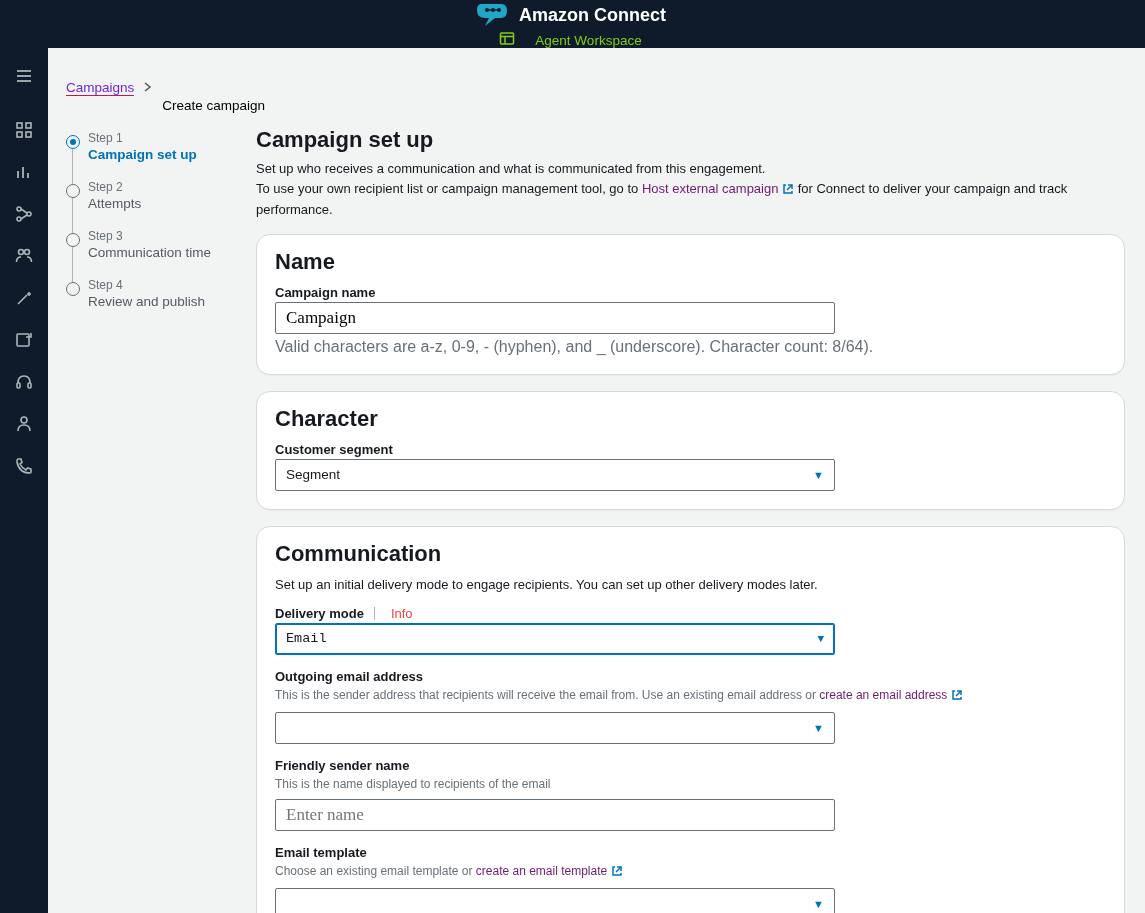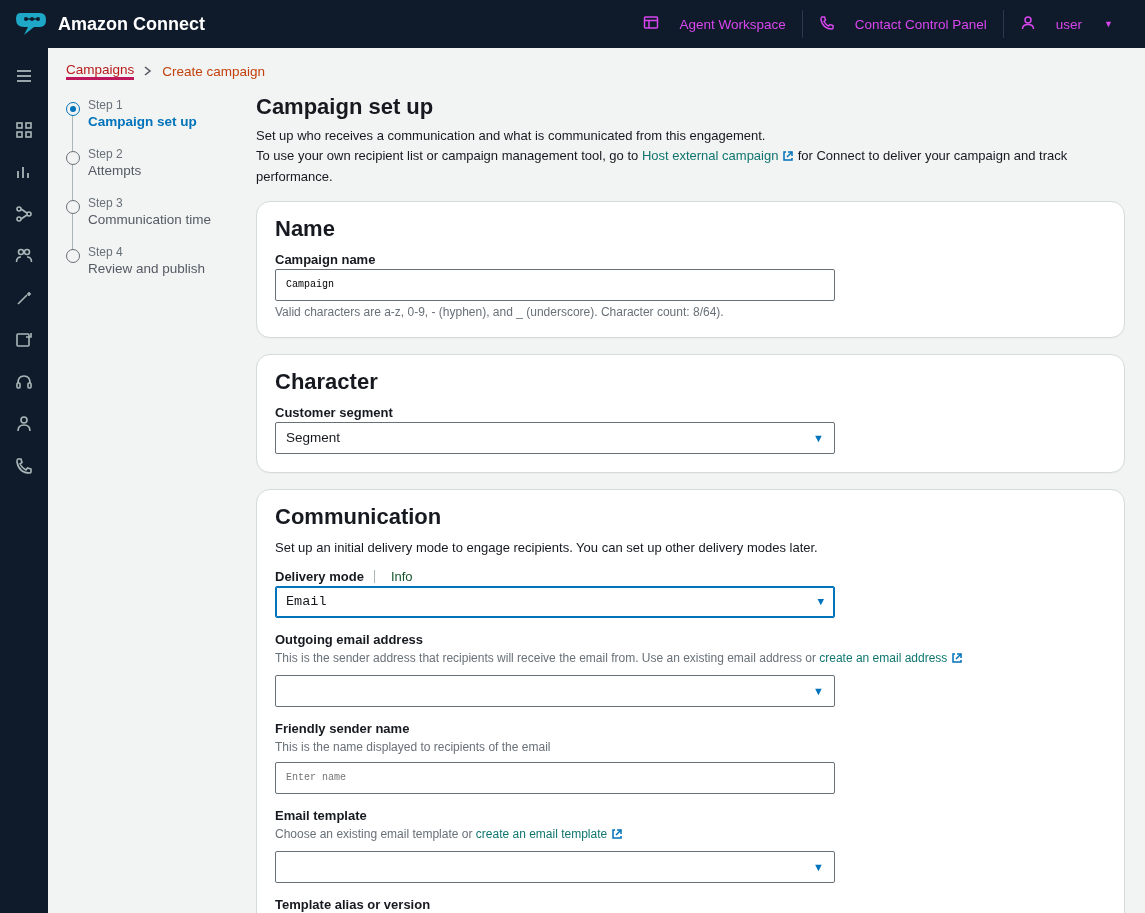--- a/index.html
+++ b/index.html
@@ -5,37 +5,38 @@
   * { box-sizing: border-box; margin: 0; padding: 0; }
   body {
     font-family: "Amazon Ember", "Helvetica Neue", Arial, sans-serif;
     font-size: 14px;
     color: #16191f;
     background: #f2f3f3;
     width: 1145px;
     height: 913px;
     overflow: hidden;
   }
-  a { color: #0f766e; text-decoration: none; cursor: pointer; }
+  a { color: #701a75; text-decoration: none; cursor: pointer; }
 
   
   .top-header {
     background: #0f1b2a;
     color: #fff;
     height: 48px;
     display: flex;
     align-items: center;
     padding: 0 18px 0 14px;
+    flex-direction: column;
   }
   .logo-wrap { display: flex; align-items: center; gap: 10px; }
   .brand-title { font-size: 18px; font-weight: 600; color:#fff;}
   .header-spacer { flex: 1; }
   .header-link {
     display: flex; align-items: center; gap: 20px;
-    color: #d946ef; font-size: 13.5px; padding: 0 14px;
+    color: #84cc16; font-size: 13.5px; padding: 0 14px;
     height: 32px; cursor: pointer;
   }
   .header-div { width:1px; height:28px; background:#2a3a4d; margin:0 2px;}
   .user-caret { font-size: 9px; margin-left:2px;}
 
   
   .layout {
     display: flex;
     height: calc(913px - 48px);
   }
@@ -58,22 +59,22 @@
   .main-area {
     flex:1;
     overflow-y:auto;
     padding: 14px 20px 20px 18px;
     background:#f2f3f3;
   }
 
   
   .breadcrumb { display:flex; align-items:center; gap:10px; font-size:13.5px; margin-bottom:14px;}
   .breadcrumb .sep { color:#545b64; }
-  .breadcrumb a { color:#b91c1c; border-bottom:3px solid #be185d;}
-  .breadcrumb .current { color:#c2410c;}
+  .breadcrumb a { color:#6d28d9; border-bottom:1px solid #be185d;}
+  .breadcrumb .current { color:#000000;margin-top:36px;}
 
   
   .content-cols { display:flex; gap:20px; }
   .wizard-col { width:170px; padding-top:4px;}
   .form-col { flex:1; }
 
   
   .wizard-step { position:relative; padding:0 0 18px 22px;}
   .wizard-step::before {
     content:""; position:absolute; left:6px; top:18px; bottom:-4px;
@@ -111,27 +112,27 @@
   .field { margin-bottom:14px;}
   .field:last-child{margin-bottom:0;}
   .field-label { font-size:13px; font-weight:700; margin-bottom:2px; display:flex; align-items:center; gap:8px;}
   .field-help { font-size:12px; color:#687078; margin-bottom:6px; line-height:1.5;}
   .input, .select {
     width: 560px; max-width:100%;
     height:32px; border:1px solid #687078; border-radius:2px;
     padding:0 10px; font-size:13.5px; color:#16191f; background:#fff;
     display:flex; align-items:center; justify-content:space-between;
   }
-  .input input{ border:none; outline:none; width:100%; font-size:10px; font-family:Liberation Mono, monospace;}
+  .input input{ border:none; outline:none; width:100%; font-size:17px; font-family:Liberation Serif, serif;}
   .select { cursor:pointer;}
   .select.blue-border{ border:1px solid #0073bb; box-shadow:0 0 0 1px #0073bb inset;font-family:Liberation Mono, monospace;}
   .select-caret{ color:#0073bb; font-size:11px;}
-  .below-input-help{ font-size:12px; color:#687078; margin-top:4px;}
+  .below-input-help{ font-size:16px; color:#687078; margin-top:4px;}
   .info-pipe::before{content:""; display:inline-block; width:1px; height:13px; background:#aab7b8; margin:0 8px 0 2px; vertical-align:-2px;}
-  .info-link{ color:#14532d; font-size:13px; font-weight:400; cursor:pointer;}
+  .info-link{ color:#ef4444; font-size:13px; font-weight:400; cursor:pointer;}
   .placeholder{ color:#a21caf; }
 </style>
 </head>
 <body>
 
 <div class="top-header">
   <div class="logo-wrap">
     <span>
       <svg width="34" height="28" viewBox="0 0 34 28">
         <path d="M6 4 Q2 4 2 10 Q2 18 10 18 L14 18 L10 26 L20 18 L26 18 Q32 18 32 11 Q32 4 26 4 Z" fill="#1ea7c6"></path>

